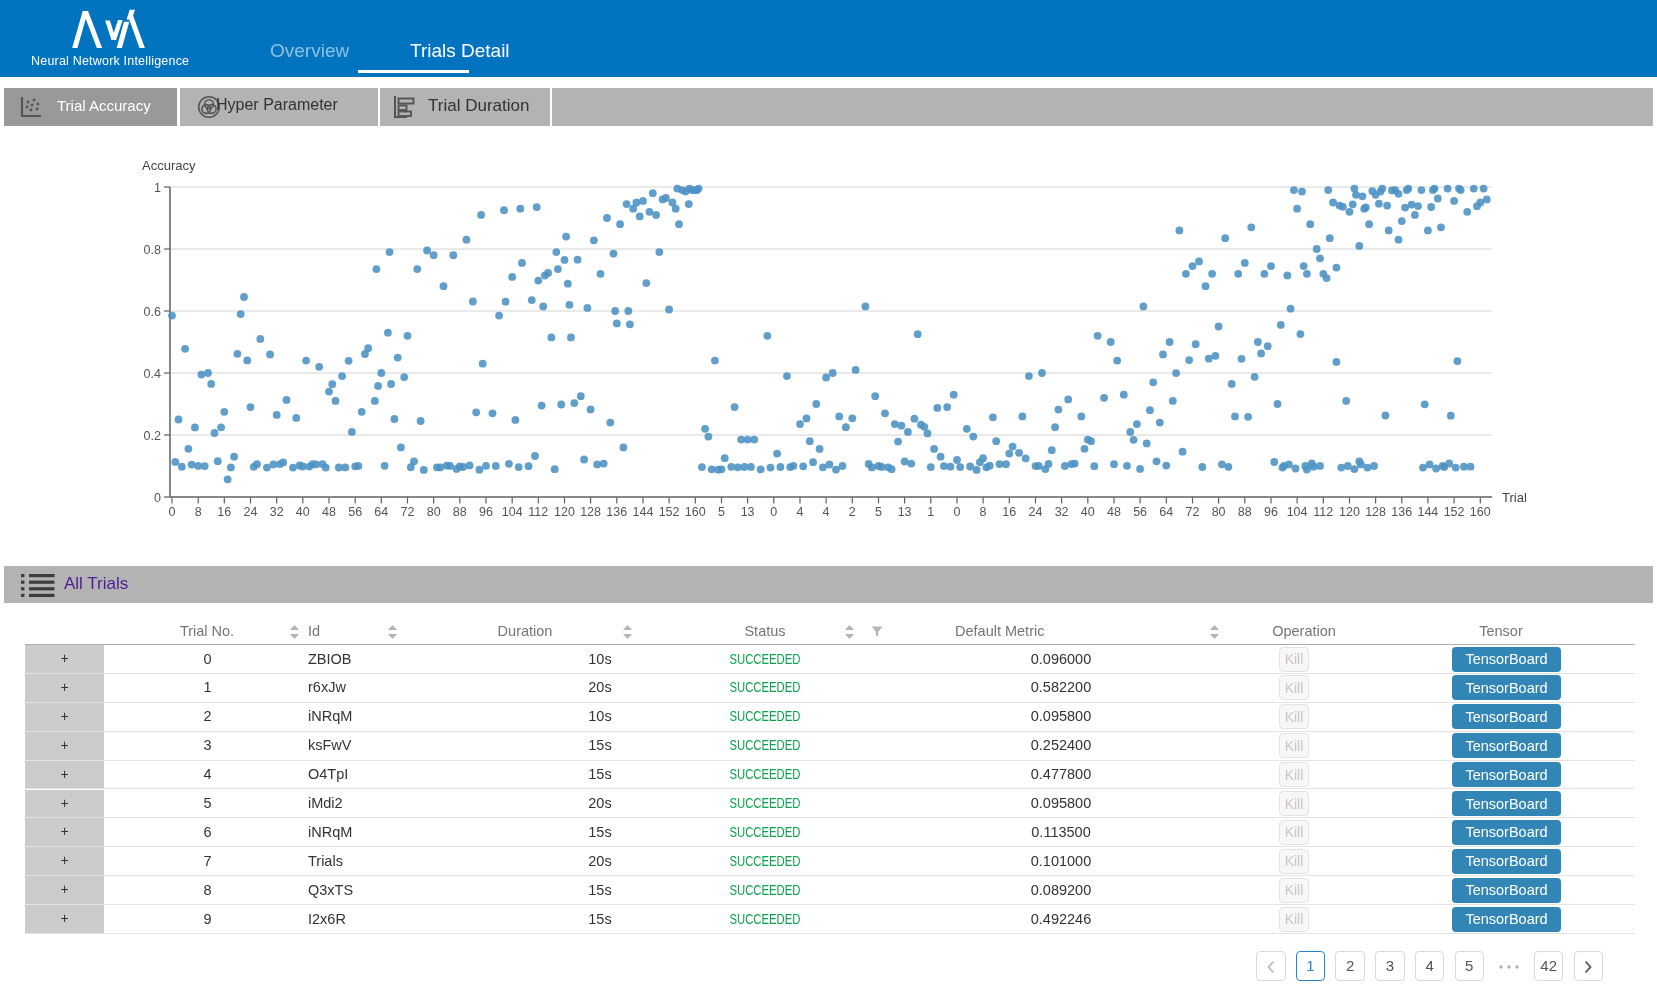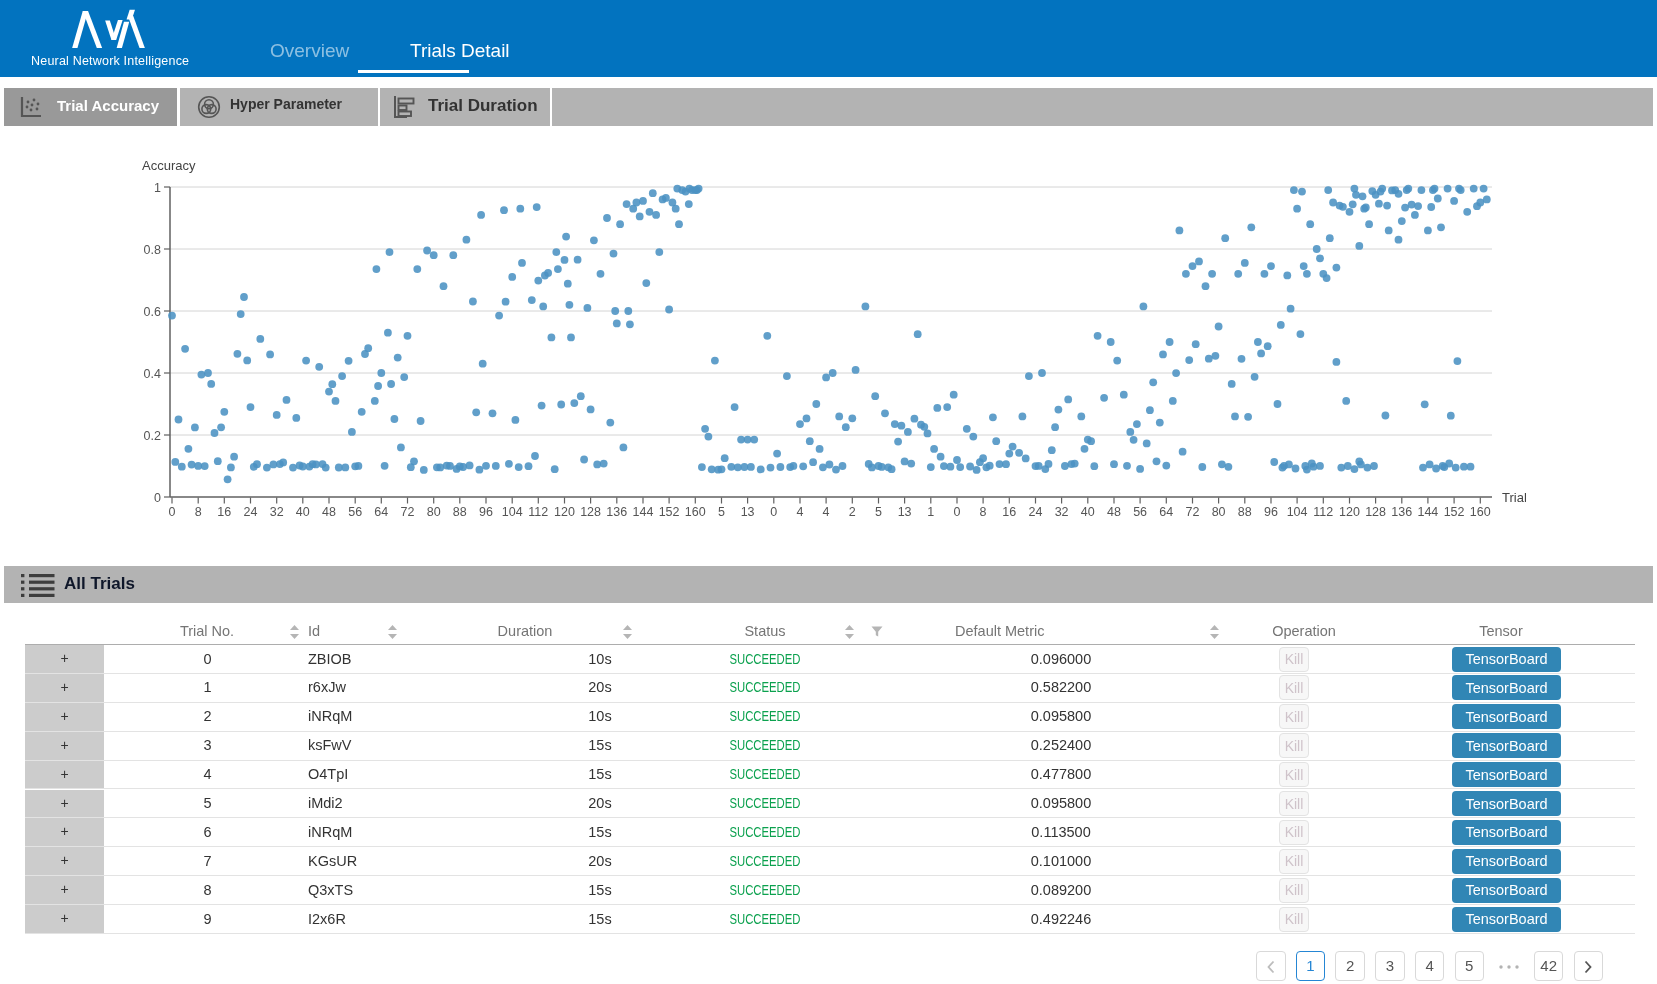--- a/index.html
+++ b/index.html
@@ -4,25 +4,25 @@
 html,body { width:1657px; height:984px; background:#fff; font-family:"Liberation Sans",sans-serif; position:relative; overflow:hidden; }
 .hdr { position:absolute; left:0; top:0; width:1657px; height:77px; background:#0273bf; }
 .logo-sub { position:absolute; left:31px; top:54px; color:#fff; font-size:12.5px; font-weight:normal; letter-spacing:0.2px; }
 .nav1 { position:absolute; left:237px; top:40px; color:rgba(255,255,255,0.55); font-size:19px;margin-left:33px; }
 .nav2 { position:absolute; left:369px; top:40px; color:#fff; font-size:19px;margin-left:41px; }
 .nav2u { position:absolute; left:358px; top:70px; width:111px; height:2.5px; background:#fff; }
 .tabbar { position:absolute; left:4px; top:88px; width:1649px; height:38px; background:#b3b3b3; }
 .tab { position:absolute; top:0; height:38px; }
 .tab.sel { background:#999; }
 .gap { position:absolute; top:0; width:2.5px; height:38px; background:#fff; }
-.tabtxt { position:absolute; font-size:16px; font-weight:bold; top:9px; }
+.tabtxt { position:absolute; font-size:16px; font-weight:normal; top:9px; }
 .tabtxt.w { color:#fff; }
 .tabtxt.d { color:#333; }
 .atbar { position:absolute; left:4px; top:566px; width:1649px; height:37px; background:#b3b3b3; }
-.attxt { position:absolute; left:60px; top:8px; font-size:17px; font-weight:bold; color:#0f172a; }
+.attxt { position:absolute; left:60px; top:8px; font-size:17px; font-weight:normal; color:#4c1d95; }
 .thead { position:absolute; left:25px; top:620px; width:1610px; height:24px; font-size:14.5px; color:#757575; }
 .th { position:absolute; top:3px; }
 .sorter { position:absolute; top:5px; }
 .thead-line { position:absolute; left:25px; top:644px; width:1610px; height:1px; background:#adadad; }
 .row { position:absolute; left:25px; width:1610px; height:28.9px; font-size:14.5px; color:#333; border-bottom:1px solid #e3e3e3; background:#fff; }
 .exp { position:absolute; left:0; top:0; width:81px; height:27.9px; background:#ccc; color:#333; text-align:center; line-height:27px; font-size:14px; border-right:2px solid #fff;}
 .c { position:absolute; top:5.5px; }
 .no { left:95px; width:175px; text-align:center; }
 .id { left:283px; }
 .dur { left:495px; width:160px; text-align:center; }
@@ -73,21 +73,21 @@
   </svg>
   <div class="tabtxt w" style="left:53px;font-size:15px">Trial Accuracy</div>
   <svg style="position:absolute;left:193px;top:7px" width="24" height="24" viewBox="0 0 24 24">
     <g stroke="#555" stroke-width="1.6" fill="none">
       <circle cx="12" cy="12" r="10.3"></circle>
       <circle cx="12" cy="9.2" r="4.4"></circle>
       <circle cx="9.3" cy="14" r="4.4"></circle>
       <circle cx="14.7" cy="14" r="4.4"></circle>
     </g>
   </svg>
-  <div class="tabtxt d" style="left:226px;font-size:14px;top:8px">Hyper Parameter</div>
+  <div class="tabtxt d" style="left:212px;font-size:16px;top:8px">Hyper Parameter</div>
   <svg style="position:absolute;left:389px;top:8px" width="24" height="23" viewBox="0 0 24 23">
     <path d="M2 0 V21 H14" stroke="#555" stroke-width="2" fill="none"></path>
     <g stroke="#555" stroke-width="1.9" fill="none">
       <rect x="5.5" y="2.5" width="15" height="5"></rect>
       <rect x="5.5" y="9.5" width="8" height="4.5"></rect>
       <rect x="5.5" y="15.5" width="12.5" height="4.5"></rect>
     </g>
   </svg>
   <div class="tabtxt d" style="left:424px;font-size:17px;top:8px">Trial Duration</div>
 </div>
@@ -763,21 +763,21 @@
 <div class="c id">iNRqM</div>
 <div class="c dur">15s</div>
 <div class="c st">SUCCEEDED</div>
 <div class="c met">0.113500</div>
 <button class="kill">Kill</button>
 <button class="tb">TensorBoard</button>
 </div>
 <div class="row" style="top:847.3px">
 <div class="exp">+</div>
 <div class="c no">7</div>
-<div class="c id">KGsUR</div>
+<div class="c id">Trials</div>
 <div class="c dur">20s</div>
 <div class="c st">SUCCEEDED</div>
 <div class="c met">0.101000</div>
 <button class="kill">Kill</button>
 <button class="tb">TensorBoard</button>
 </div>
 <div class="row" style="top:876.2px">
 <div class="exp">+</div>
 <div class="c no">8</div>
 <div class="c id">Q3xTS</div>

